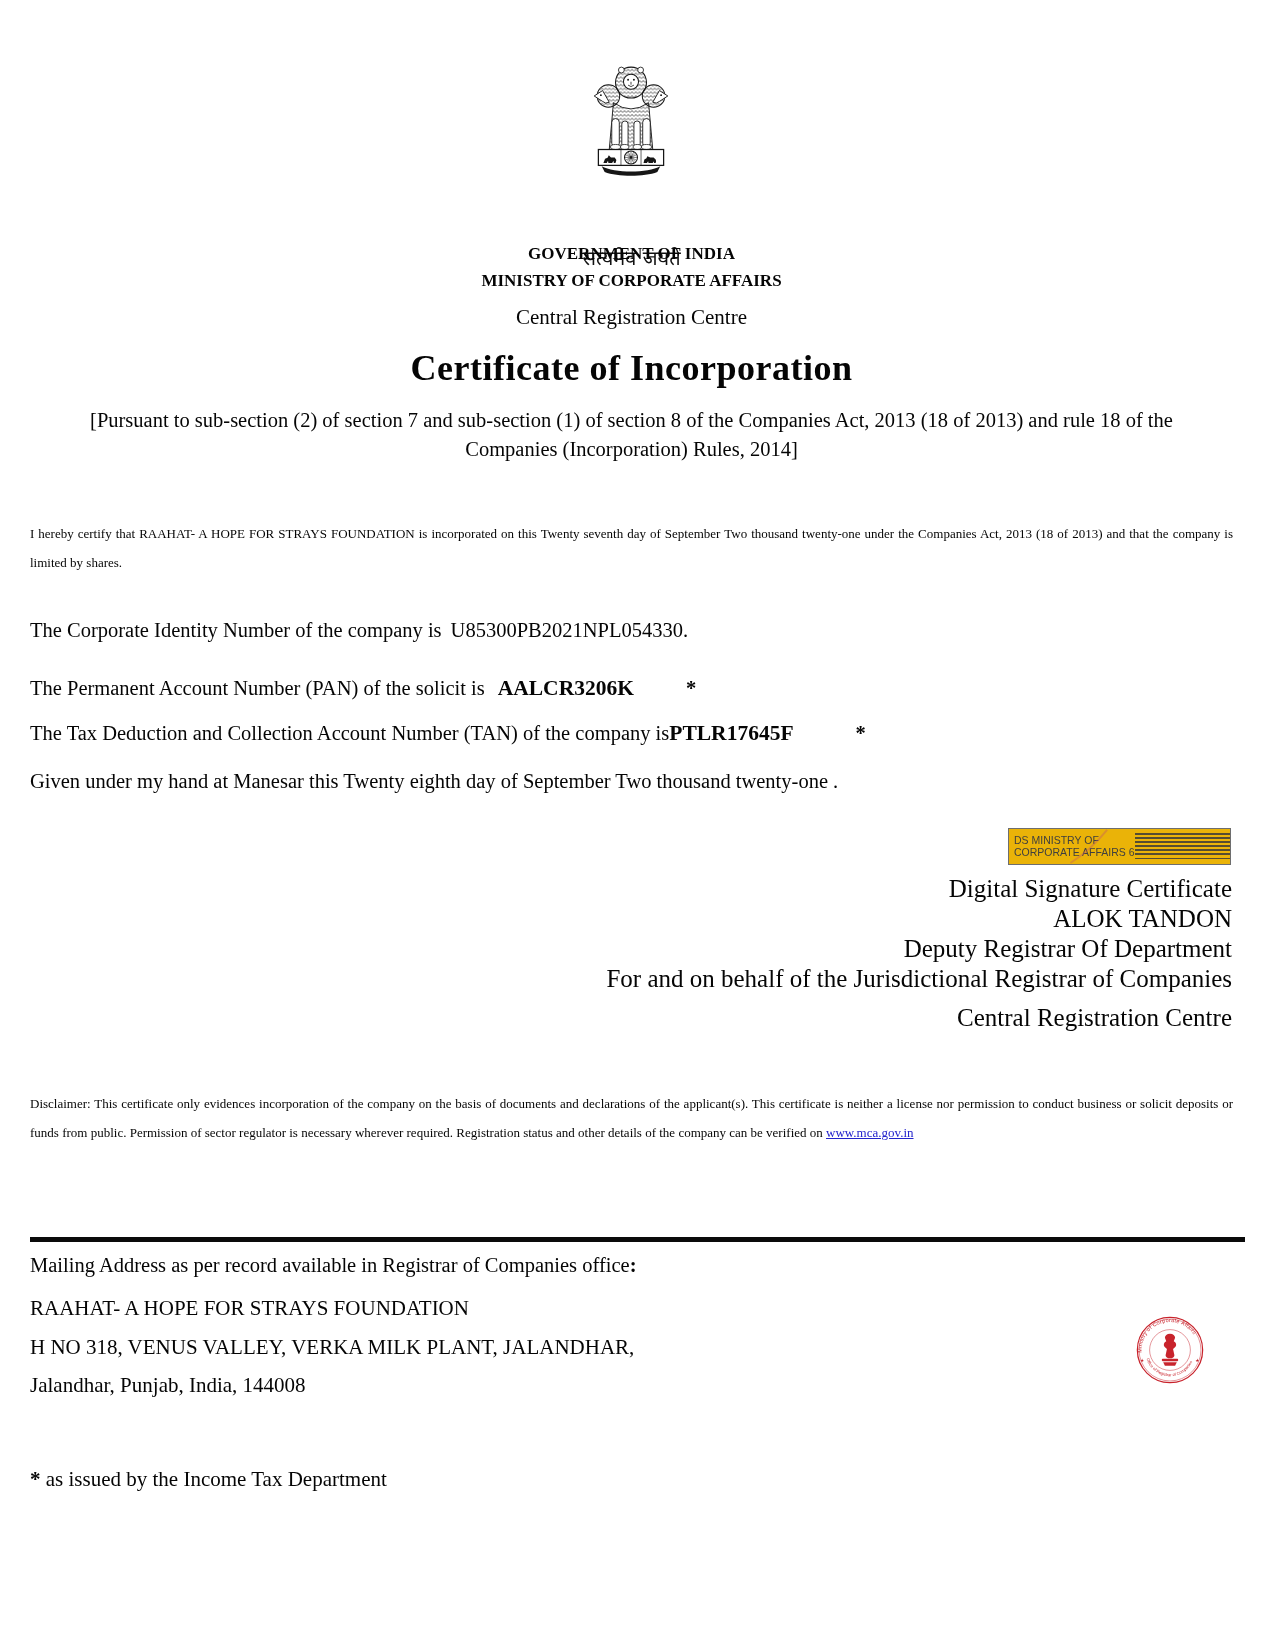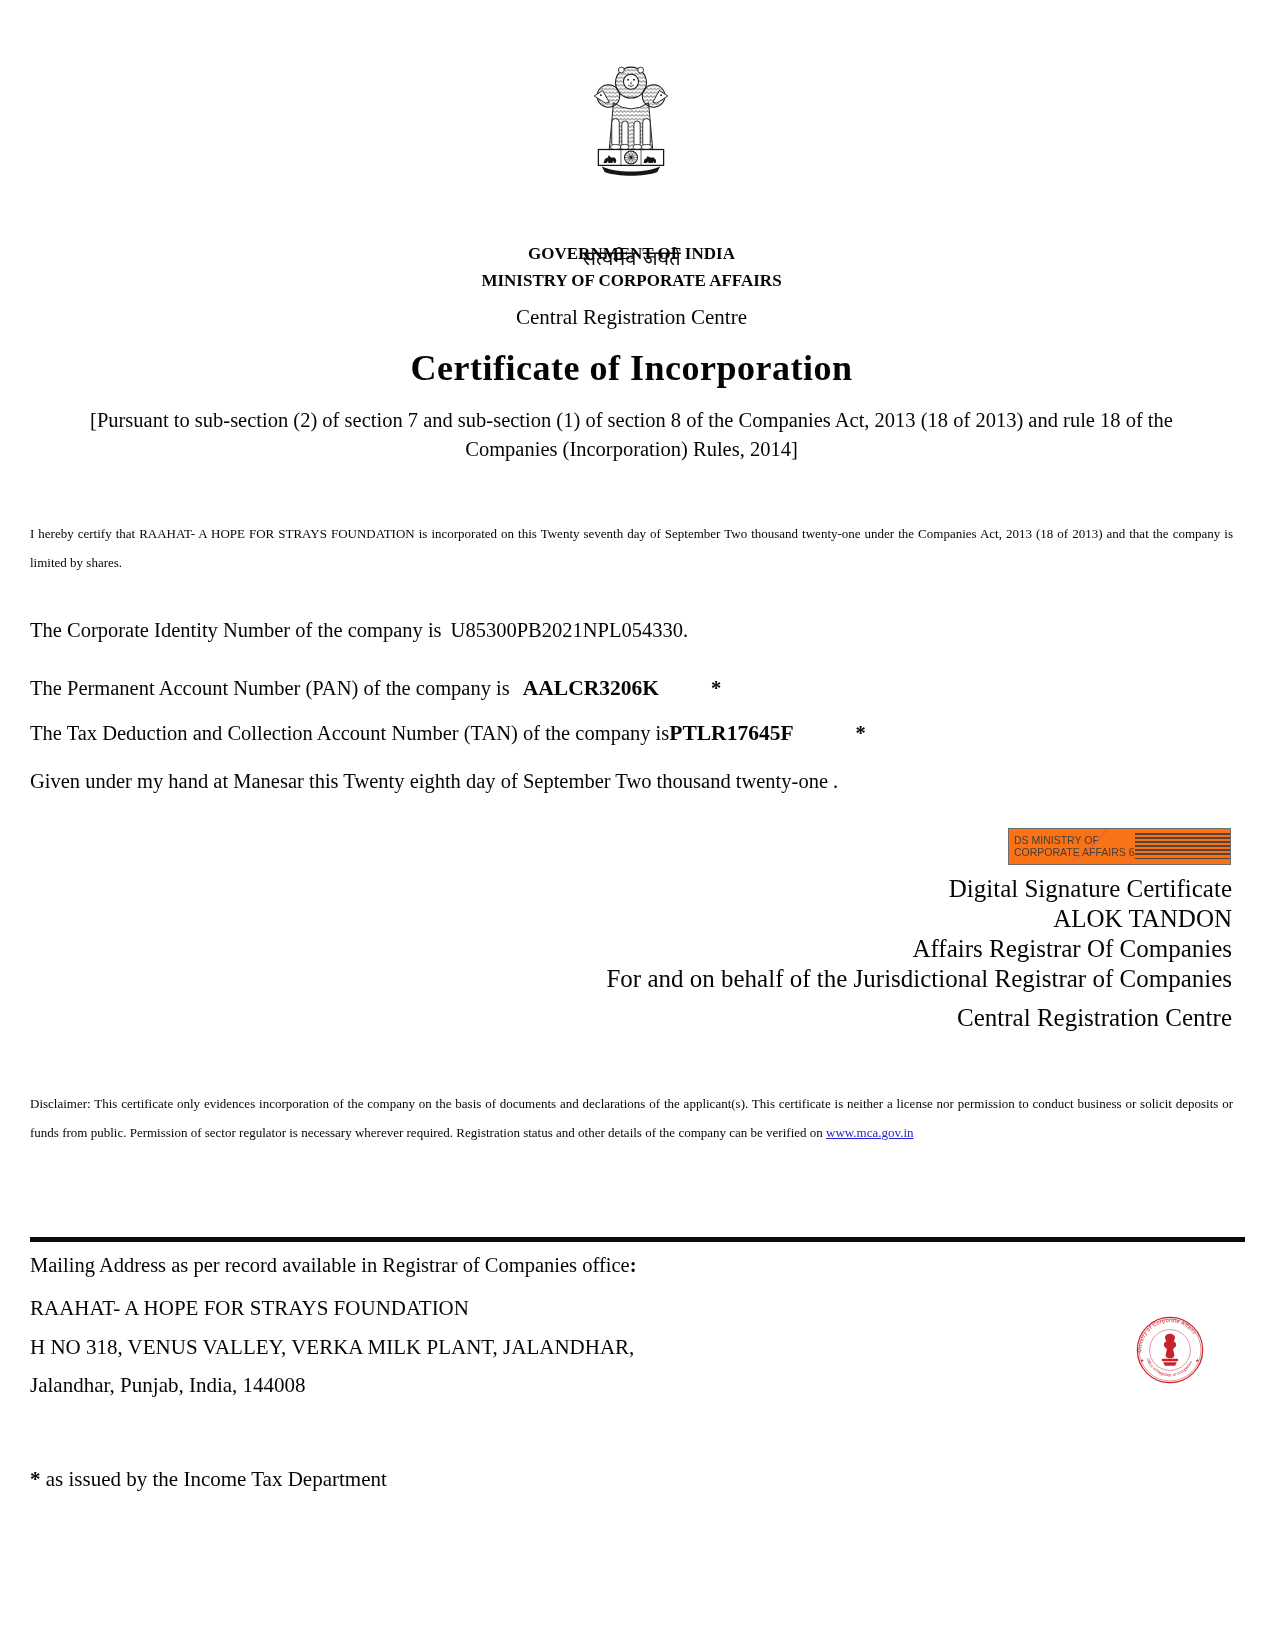--- a/index.html
+++ b/index.html
@@ -23,21 +23,21 @@
   .bold-val { font-weight:bold; font-size:21.5px; }
   .cin-val { margin-left:9px; }
   .pan-val { margin-left:13px; }
   .tan-val { margin-left:0; }
   .marker { font-weight:bold; display:inline-block; }
   .pan-marker { margin-left:52px; }
   .tan-marker { margin-left:62px; }
 
   .ds-stamp {
     left:1008px; top:828px; width:223px; height:37px;
-    border:1.5px solid #6e6e6e; background:#f97316;
+    border:1.5px solid #6e6e6e; background:#eab308;
     display:flex; align-items:center; overflow:hidden;
   }
   .ds-stamp-label {
     font-family:"Liberation Sans", sans-serif; font-size:10.5px; line-height:11.5px;
     color:#3f3f3f; padding-left:5px; white-space:nowrap; flex:0 0 auto;
   }
   .ds-fineprint {
     flex:0 0 auto; margin-left:auto; margin-right:5px;
     width:132px; height:28px;
     background:repeating-linear-gradient(to bottom, #3a3a3a 0px, #3a3a3a 1.5px, transparent 1.5px, transparent 4.1px);
@@ -126,21 +126,21 @@
   <span class="pursuant-inner">[Pursuant to sub-section (2) of section 7 and sub-section (1) of section 8 of the Companies Act, 2013 (18 of 2013) and rule 18 of the Companies (Incorporation) Rules, 2014]</span>
 </div>
 
 <div class="abs para" style="top:519px;">I hereby certify that RAAHAT- A HOPE FOR STRAYS FOUNDATION is incorporated on this Twenty seventh day of September Two thousand twenty-one under the Companies Act, 2013 (18 of 2013) and that the company is limited by shares.</div>
 
 <div class="abs line" style="top:619px;">
   <span>The Corporate Identity Number of the company is</span><span class="cin-val">U85300PB2021NPL054330.</span>
 </div>
 
 <div class="abs line" style="top:676px;">
-  <span>The Permanent Account Number (PAN) of the company is</span><span class="bold-val pan-val">AALCR3206K</span><span class="marker pan-marker">*</span>
+  <span>The Permanent Account Number (PAN) of the solicit is</span><span class="bold-val pan-val">AALCR3206K</span><span class="marker pan-marker">*</span>
 </div>
 
 <div class="abs line" style="top:721px;">
   <span>The Tax Deduction and Collection Account Number (TAN) of the company is</span><span class="bold-val tan-val">PTLR17645F</span><span class="marker tan-marker">*</span>
 </div>
 
 <div class="abs line" style="top:770px;">Given under my hand at Manesar this Twenty eighth day of September Two thousand twenty-one .</div>
 
 <div class="abs ds-stamp">
   <div class="ds-stamp-label">
@@ -149,21 +149,21 @@
   </div>
   <div class="ds-fineprint"></div>
   <svg class="ds-squiggle" viewBox="0 0 223 37" preserveAspectRatio="none">
     <path d="M62,36 C80,24 92,10 99,1" fill="none" stroke="rgba(195,90,100,0.4)" stroke-width="2"></path>
   </svg>
 </div>
 
 <div class="abs sig-block">
   <div>Digital Signature Certificate</div>
   <div>ALOK TANDON</div>
-  <div>Affairs Registrar Of Companies</div>
+  <div>Deputy Registrar Of Department</div>
   <div>For and on behalf of the Jurisdictional Registrar of Companies</div>
   <div>Central Registration Centre</div>
 </div>
 
 <div class="abs para disclaimer">
   <span>Disclaimer: This certificate only evidences incorporation of the company on the basis of documents and declarations of the applicant(s). This certificate is neither a license nor permission to conduct business or solicit deposits or funds from public. Permission of sector regulator is necessary wherever required. Registration status and other details of the company can be verified on</span>
   <a href="#" class="mca-link">www.mca.gov.in</a>
 </div>
 
 <div class="abs divider"></div>

